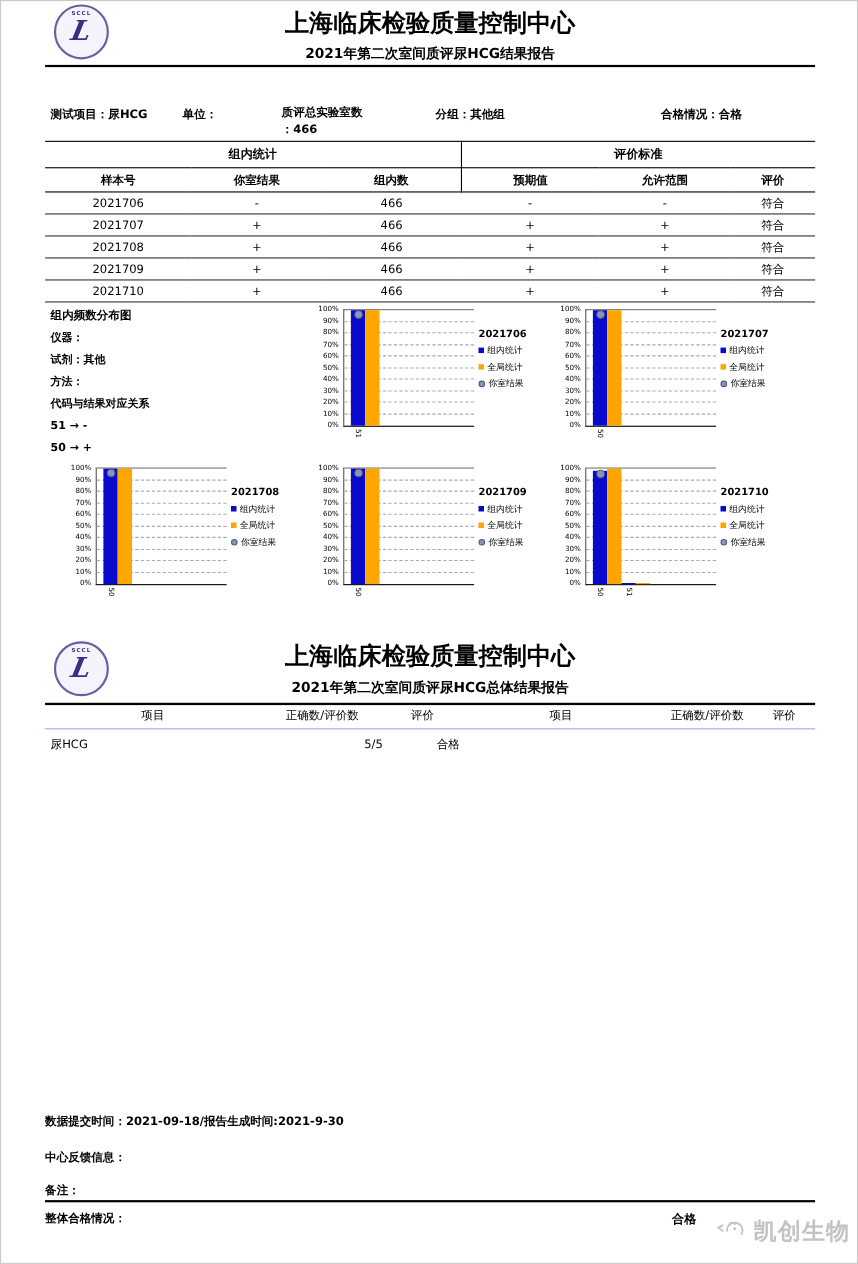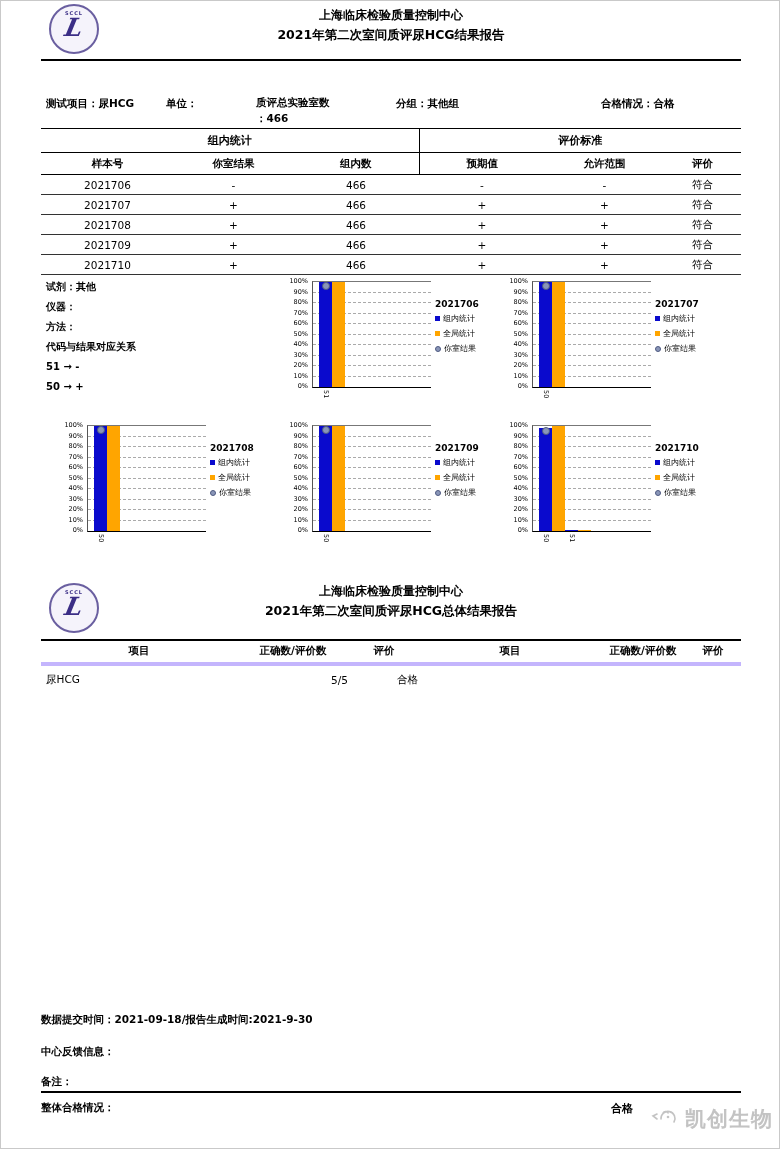--- a/index.html
+++ b/index.html
@@ -22,21 +22,21 @@
     position:absolute;left:8px;top:3px;width:50px;height:50px;border-radius:50%;
     border:2px solid #6a5fa0;background:#f5f3fb;box-sizing:border-box;color:#3b2e86;
   }
   .hdr2 .logo{top:6px;}
   .logo-ring{position:absolute;top:4px;left:0;right:0;text-align:center;font-size:5px;font-weight:bold;letter-spacing:1px;}
   .logo-letter{
     position:absolute;top:50%;left:50%;transform:translate(-50%,-54%) skewX(-12deg);
     font-size:25px;font-weight:bold;font-style:italic;font-family:"DejaVu Serif","Liberation Serif",serif;
   }
   .titles{position:absolute;left:0;right:0;top:6px;text-align:center;}
-  .title{font-size:12px;font-weight:bold;line-height:1.35;}
+  .title{font-size:22px;font-weight:bold;line-height:1.35;}
   .subtitle{font-size:12.5px;font-weight:bold;margin-top:4px;}
   
   .info-row{position:absolute;left:40px;width:700px;border-bottom:1px solid #000;font-size:10.5px;font-weight:bold;}
   .info-row1{top:60px;height:28px;}
   .info-row2{top:88px;height:39px;}
   .info-cell{position:absolute;top:8px;white-space:nowrap;}
   .info-cell .blk{display:block;line-height:1.5;}
   .r1c1{left:5px;}  .r1c2{left:125px;} .r1c3{left:355px;} .r1c4{left:560px;}
   .r2c1{left:5px;}  .r2c2{left:125px;} .r2c3{left:215px;top:6px;} .r2c4{left:355px;} .r2c5{left:560px;}
   
@@ -66,21 +66,21 @@
   .dot{position:absolute;width:8px;height:8px;border-radius:50%;box-sizing:border-box;border:1px solid #4e5a82;}
   .ylab{position:absolute;left:0;width:24px;text-align:right;font-size:6.5px;line-height:1;}
   .xlab{position:absolute;top:113px;font-size:6.5px;transform:rotate(90deg);transform-origin:left top;line-height:1;}
   .legend{position:absolute;left:151px;top:22px;font-size:8px;}
   .legend-title{font-size:9px;font-weight:bold;margin-bottom:2px;}
   .legend-entry{display:flex;align-items:center;gap:3px;margin-top:4px;}
   .sq{width:5px;height:5px;display:inline-block;}
   .dot-sm{width:6px;height:6px;border-radius:50%;display:inline-block;box-sizing:border-box;border:1px solid #4e5a82;}
   
   .summary{position:absolute;left:40px;top:638px;width:700px;font-size:10.5px;}
-  .summary th{height:20px;border-top:1px solid #000;border-bottom:4px solid #c4b5fd;font-weight:bold;text-align:center;}
+  .summary th{height:20px;border-top:1px solid #000;border-bottom:1px solid #c4b5fd;font-weight:normal;text-align:center;}
   .summary td{height:26px;text-align:right;vertical-align:middle;}
   .summary td:first-child{text-align:left;padding-left:5px;}
   
   .f-line{position:absolute;left:40px;font-size:10.5px;font-weight:bold;white-space:nowrap;}
   .f-submit{top:1012px;}
   .f-feedback{top:1044px;}
   .f-remark{top:1074px;}
   .f-rule{position:absolute;left:40px;top:1090px;width:700px;border-top:2.5px solid #000;}
   .f-overall{top:1100px;}
   .f-overall-value{position:absolute;left:610px;top:1100px;font-size:11px;font-weight:bold;}
@@ -179,22 +179,23 @@
           <td>466</td>
           <td>+</td>
           <td>+</td>
           <td>符合</td>
         </tr>
       </tbody>
   </table>
 
   <section class="charts-section">
     <div class="charts-info">
+      <div class="heading">组内频数分布图</div>
+      <div>仪器：</div>
       <div>试剂：其他</div>
-      <div>仪器：</div>
       <div>方法：</div>
       <div>代码与结果对应关系</div>
       <div>51 → -</div>
       <div>50 → +</div>
     </div>
     <div>
         <div class="chart">
           <span class="ylab" style="top: 106px;">0%</span>
           <span class="ylab" style="top: 95.5px;">10%</span>
           <span class="ylab" style="top: 85px;">20%</span>

